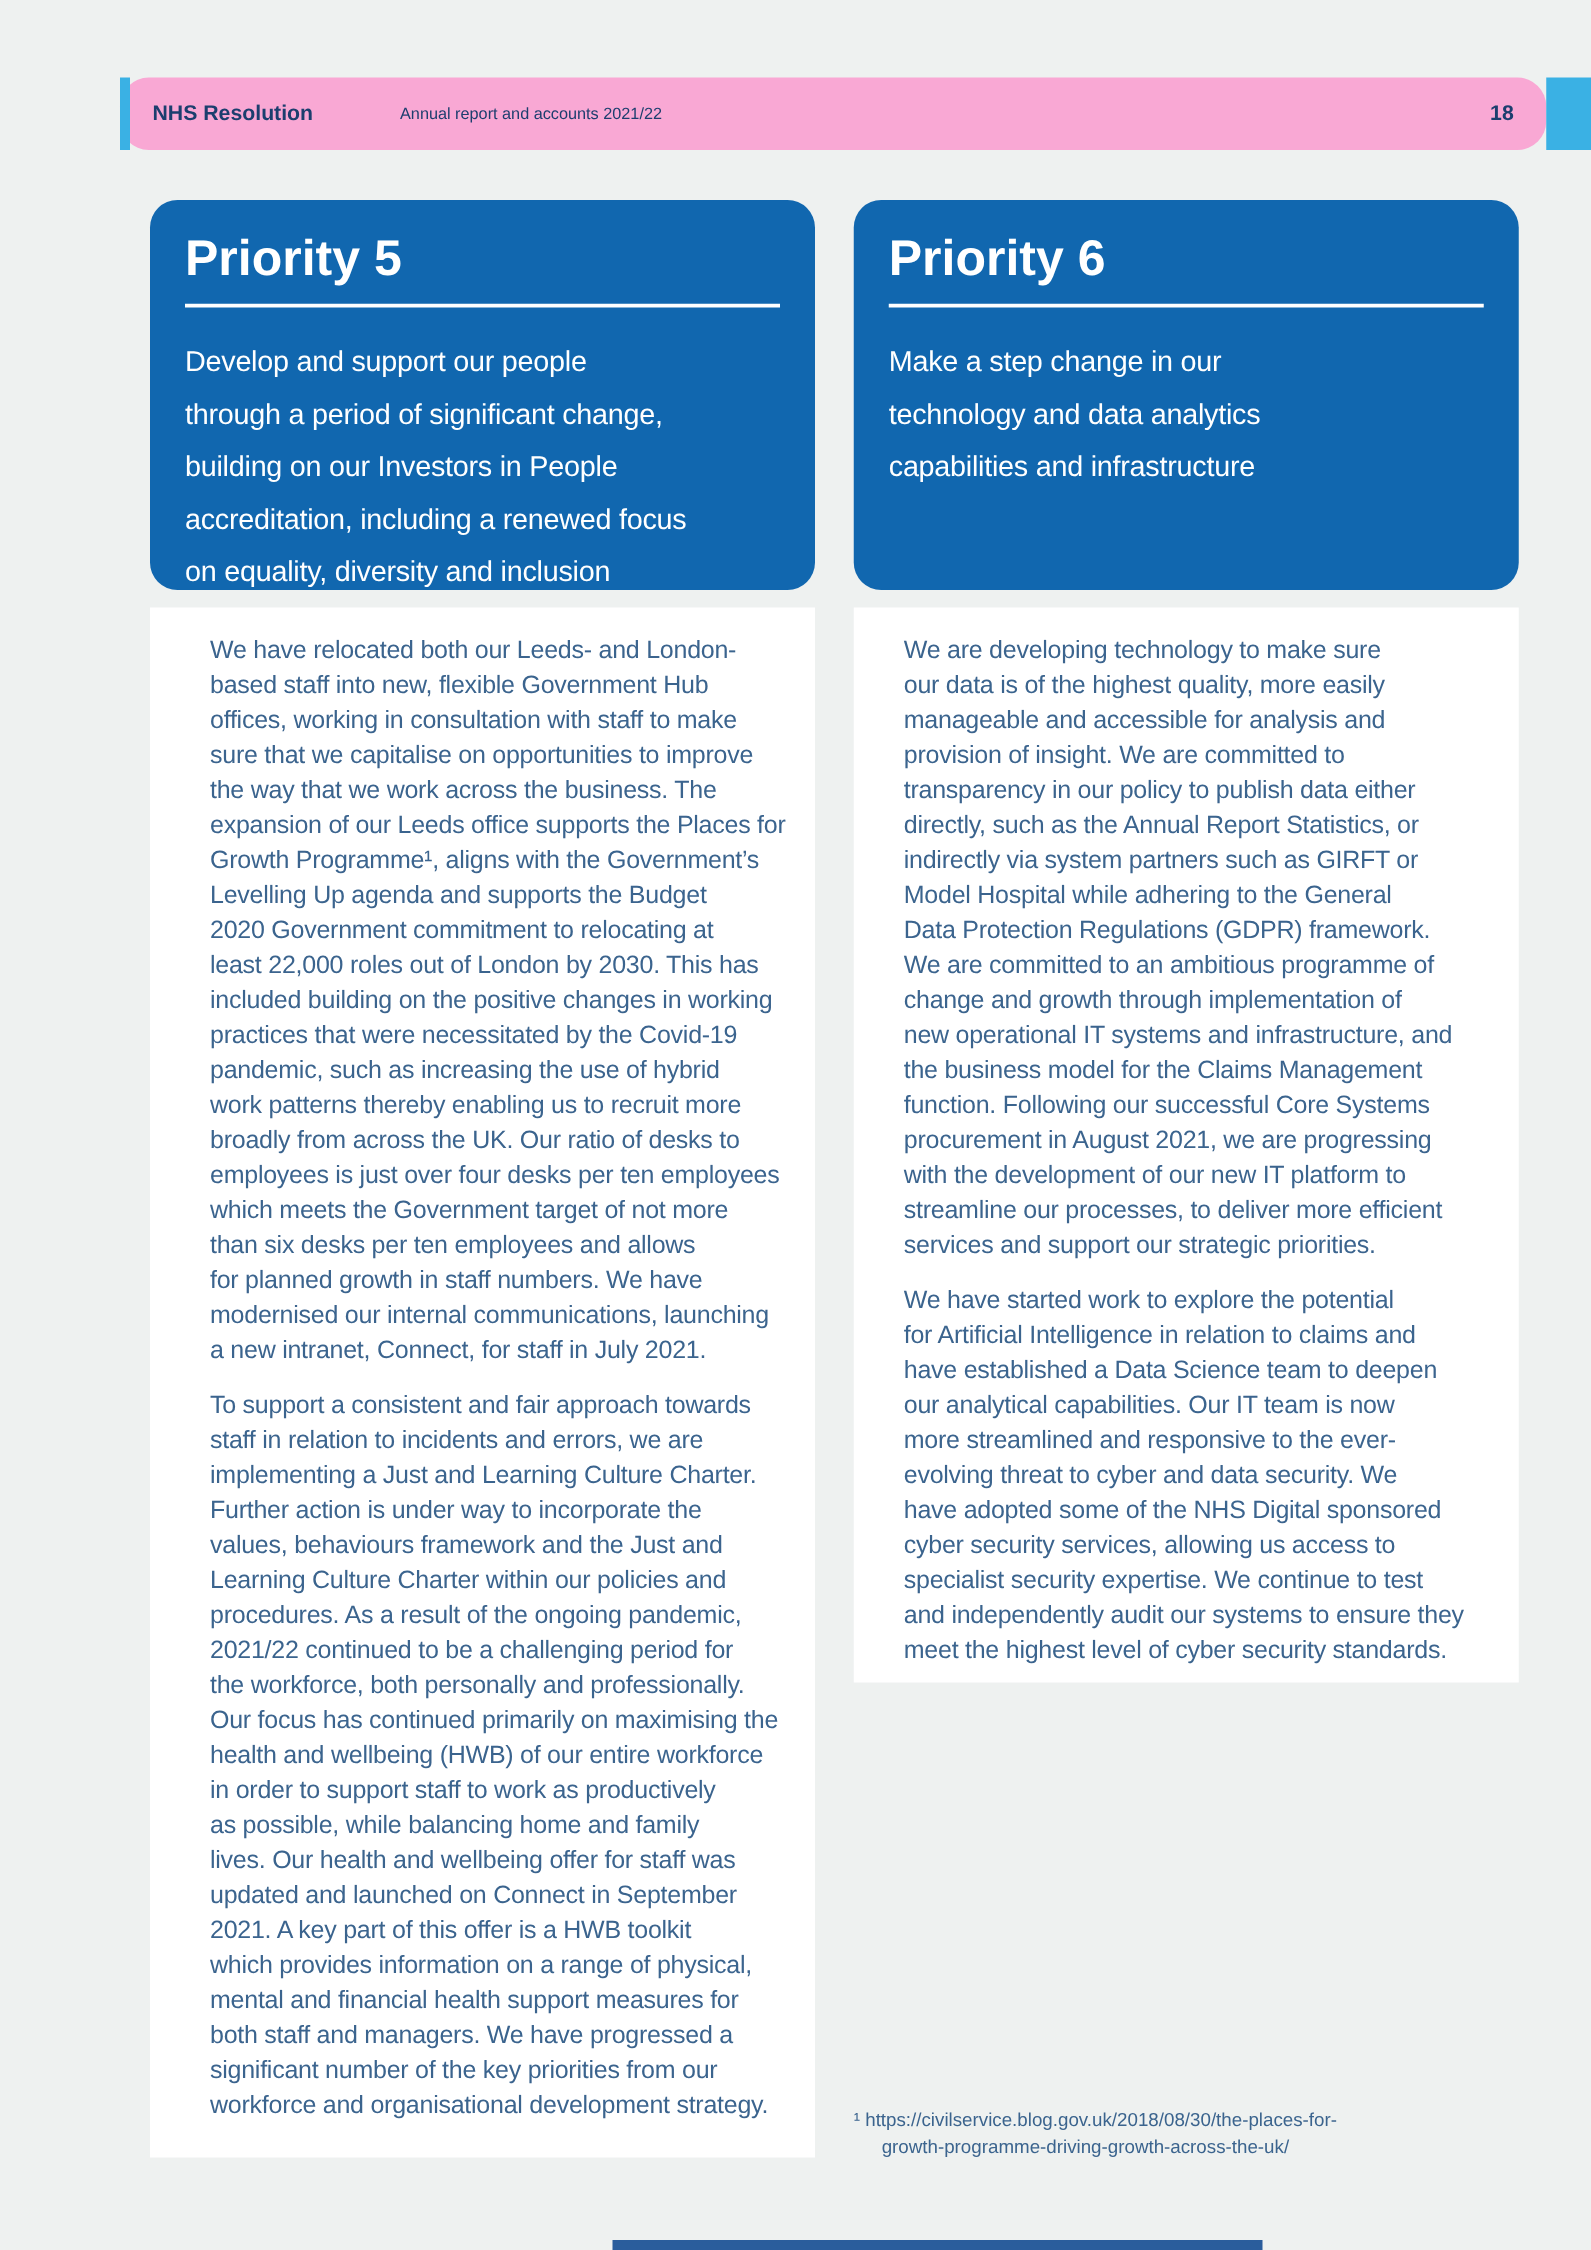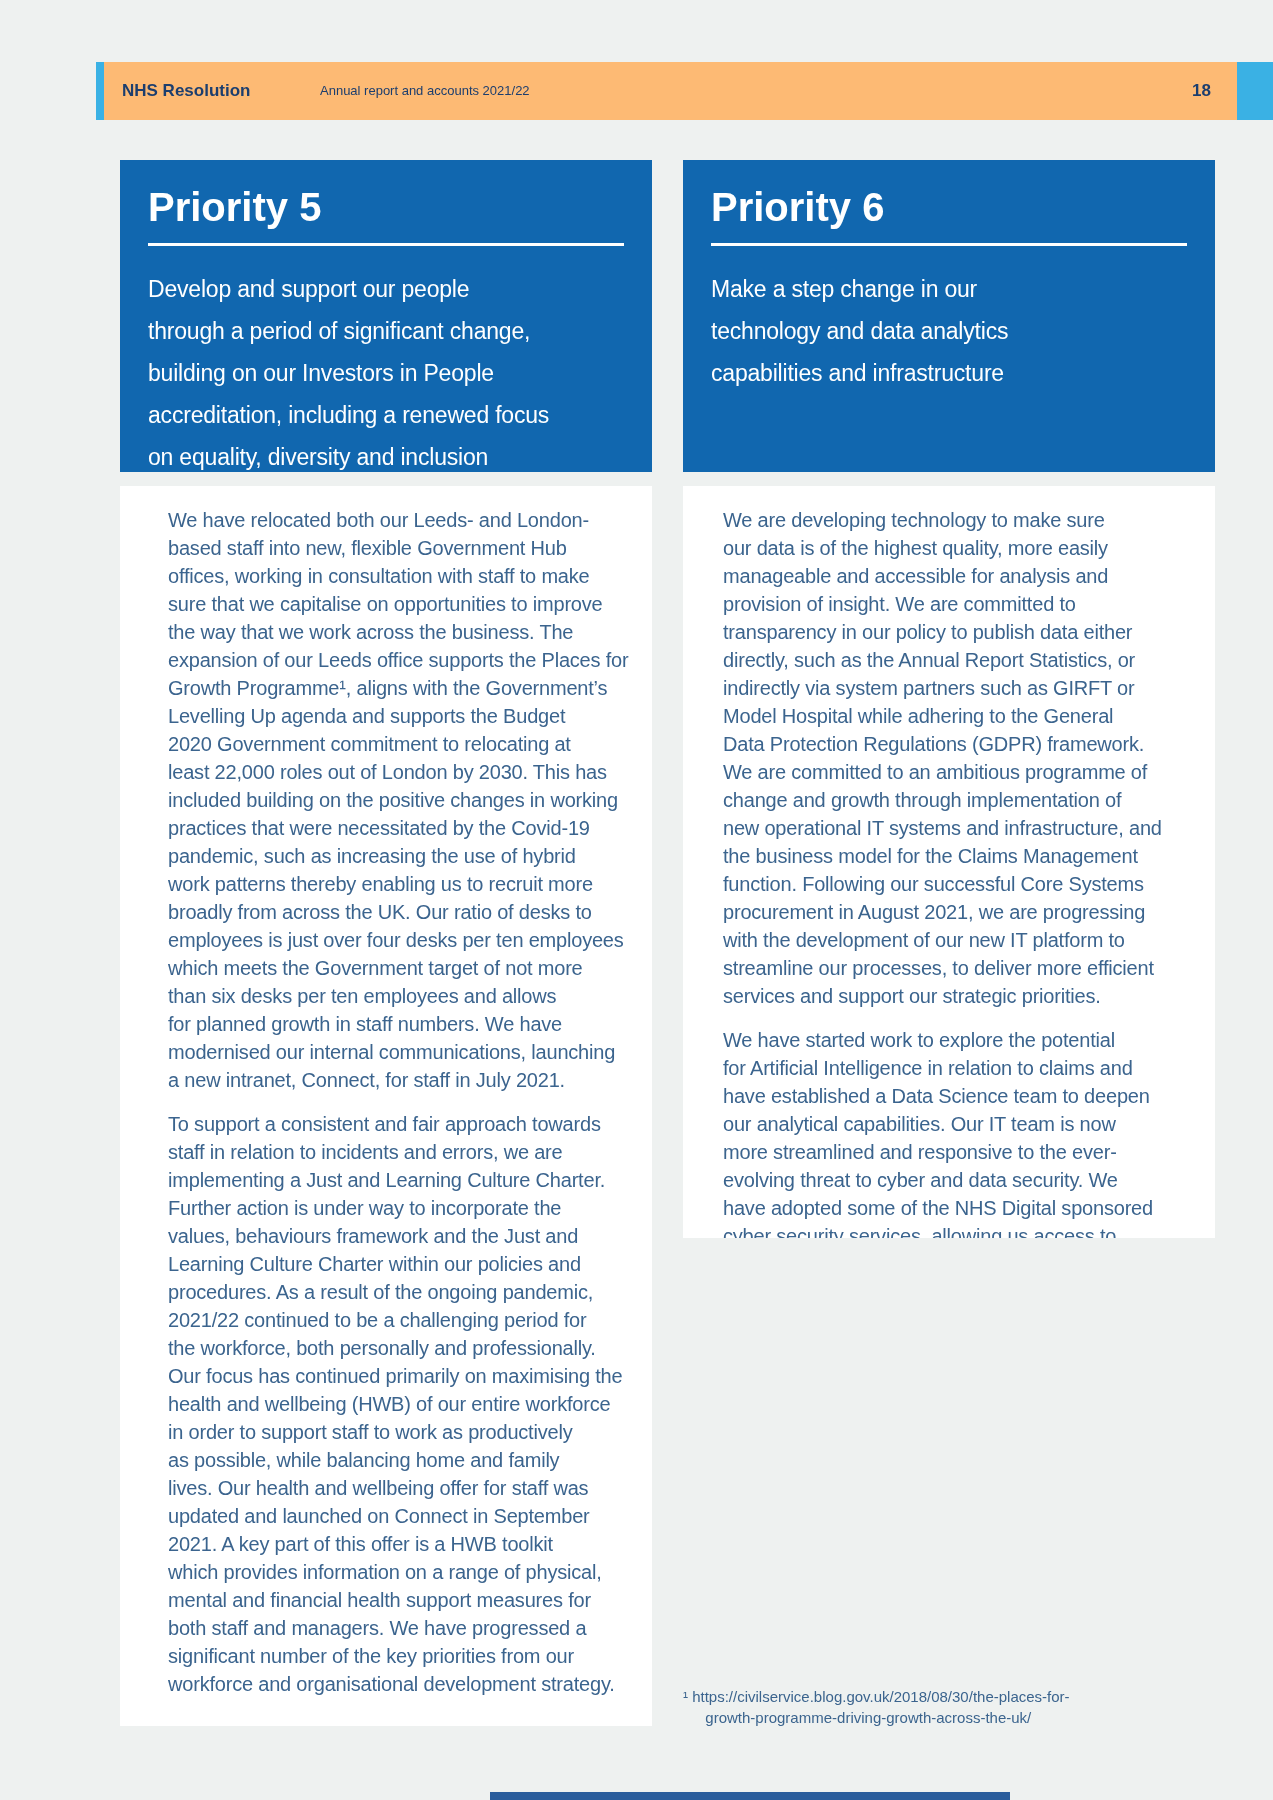--- a/index.html
+++ b/index.html
@@ -4,21 +4,22 @@
 <style>
   html,body { margin:0; padding:0; background:#e9edec; }
   .page {
     position:relative; width:1273px; height:1800px;
     background:#eef1f0; overflow:hidden;
     font-family:"Liberation Sans", sans-serif;
   }
   
   .header {
     position:absolute; left:96px; top:62px; width:1141px; height:58px;
-    background:#fdba74;
+    background:#f9a8d4;
+    border-radius:23px;
   }
   .header-accent {
     position:absolute; left:0; top:0; width:8px; height:58px; background:#3ab1e4;
   }
   .org {
     position:absolute; left:26px; top:0; height:58px; line-height:58px;
     font-size:17px; font-weight:bold; color:#1c3e6e;
   }
   .doc-title {
     position:absolute; left:224px; top:0; height:58px; line-height:58px;
@@ -27,36 +28,36 @@
   .page-num {
     position:absolute; right:26px; top:0; height:58px; line-height:58px;
     font-size:17px; font-weight:bold; color:#1c3e6e;
   }
   .corner-tab {
     position:absolute; left:1237px; top:62px; width:36px; height:58px; background:#3ab1e4;
   }
   
   .pbox {
     position:absolute; top:160px; width:532px; height:312px;
-    background:#1167af; color:#ffffff; box-sizing:border-box; padding:24px 28px;
+    background:#1167af; color:#ffffff; box-sizing:border-box; padding:24px 28px;border-radius:22px;
   }
   .pbox-left  { left:120px; }
   .pbox-right { left:683px; }
   .pbox h1 { margin:0; font-size:40px; font-weight:bold; line-height:46px; }
   .pbox .rule { height:3px; background:#ffffff; margin:13px 0 22px 0; }
   .pbox .subtitle {
     font-size:23px; line-height:42px; letter-spacing:-0.2px; white-space:pre;
   }
   
   .panel {
     position:absolute; top:486px; width:532px; background:#ffffff;
     box-sizing:border-box; padding:20px 0 0 26px; overflow:hidden;
   }
   .panel-left  { left:120px; height:1240px;padding-left:48px; }
-  .panel-right { left:683px; height:752px;padding-left:40px; }
+  .panel-right { left:683px; height:860px;padding-left:40px; }
   .panel p {
     margin:0 0 16px 0; font-size:20px; line-height:28px; letter-spacing:-0.2px;
     color:#3b648e; white-space:pre;
   }
   
   .footnote {
     position:absolute; left:683px; top:1686px; width:470px;
     font-size:15px; line-height:21px; color:#3b648e;
     white-space:pre; padding-left:14px; text-indent:-14px;
   }

